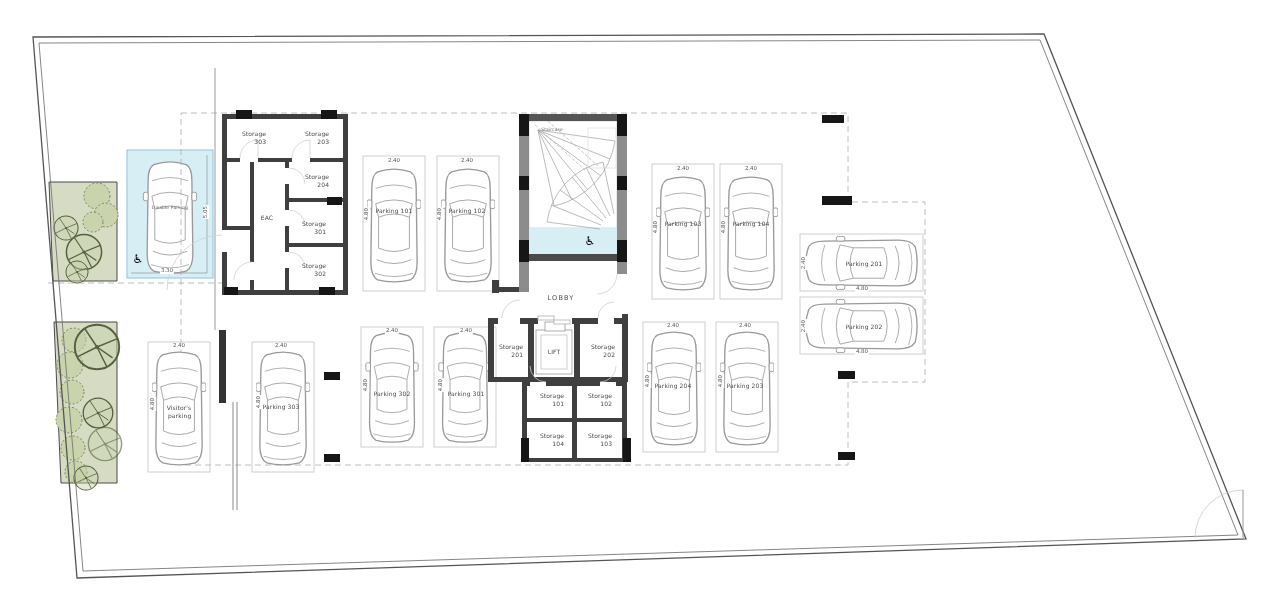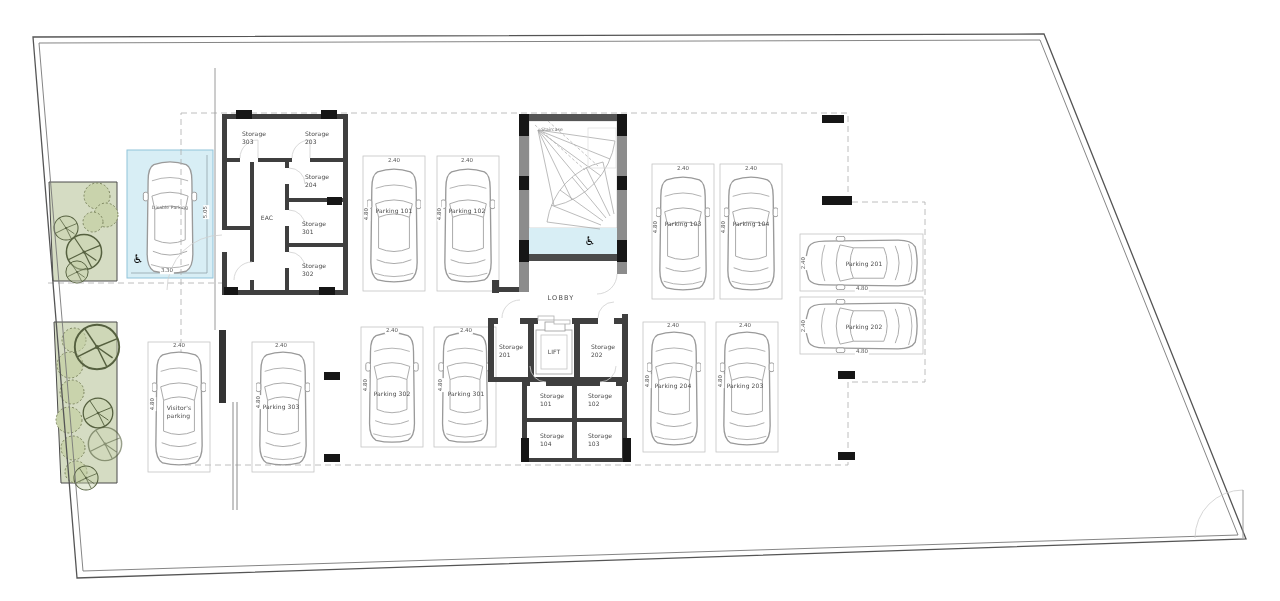--- a/index.html
+++ b/index.html
@@ -1,20 +1,20 @@
 <!DOCTYPE html>
 <html><head>
 <meta charset="utf-8">
 <style>
   html,body{margin:0;padding:0;background:#fff}
   .canvas{position:relative;width:1280px;height:601px;background:#fff;
     font-family:"DejaVu Sans", sans-serif;overflow:hidden}
   .canvas svg{position:absolute;left:0;top:0}
   .lbl{position:absolute;transform:translate(-50%,-50%);font-size:6px;line-height:1.3;
-    color:#4a4a4a;text-align:left;white-space:pre-line;letter-spacing:.1px}
+    color:#4a4a4a;text-align:right;white-space:pre-line;letter-spacing:.1px}
   .dim{position:absolute;transform:translate(-50%,-50%);font-size:5.5px;color:#5a5a5a;
     background:#fff;padding:0 1px;line-height:1;white-space:nowrap}
   .v{transform:translate(-50%,-50%) rotate(-90deg)}
   .lobby{font-size:6.5px;letter-spacing:1.2px}
   .tiny{font-size:4.5px;color:#6a6a6a}
   .wc{position:absolute;transform:translate(-50%,-50%);font-size:12px;color:#0d0d0d;line-height:1}
 </style>
 </head>
 <body>
 

